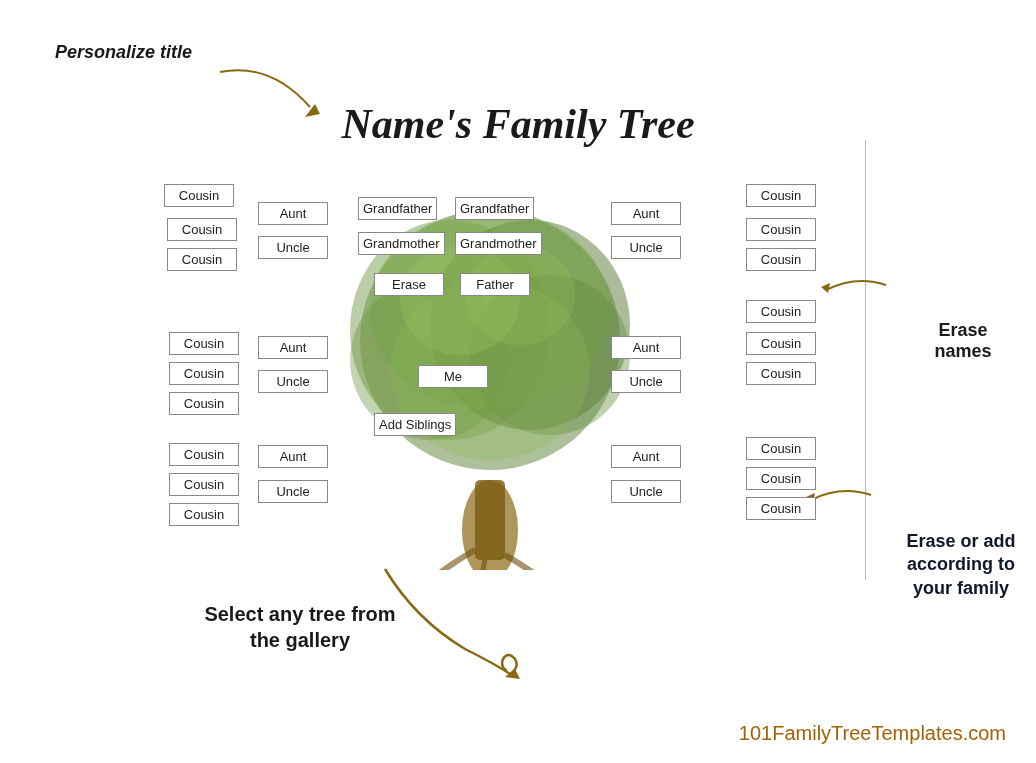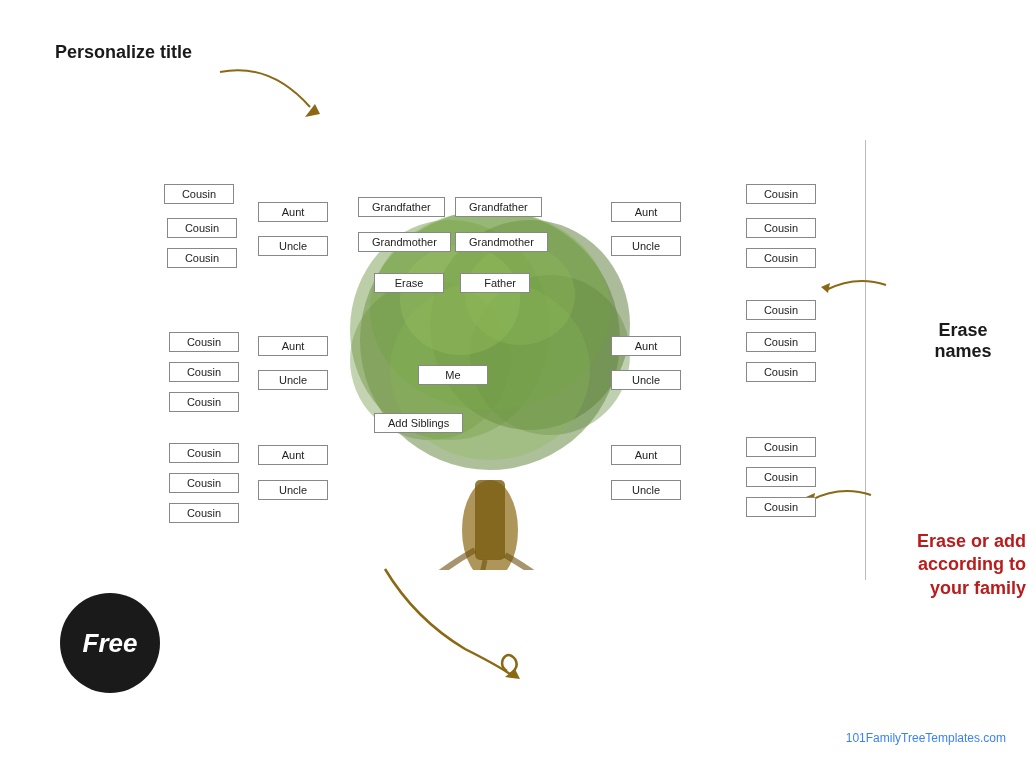--- a/index.html
+++ b/index.html
@@ -40,20 +40,21 @@
     }
 
     
     .personalize-label {
       position: absolute;
       top: 42px;
       left: 55px;
       font-size: 18px;
       font-weight: bold;
       color: #1a1a1a;
+      font-style: italic;
     }
 
     
     .type-names-label {
       position: absolute;
       top: 320px;
       right: 18px;
       font-size: 18px;
       font-weight: bold;
       color: #1a1a1a;
@@ -61,22 +62,22 @@
       width: 110px;
     }
 
     
     .erase-add-label {
       position: absolute;
       top: 530px;
       right: 10px;
       font-size: 18px;
       font-weight: bold;
-      color: #b91c1c;
-      text-align: right;
+      color: #0f172a;
+      text-align: center;
       width: 130px;
       line-height: 1.3;
     }
 
     
     .select-tree-label {
       position: absolute;
       bottom: 110px;
       left: 200px;
       font-size: 20px;
@@ -107,22 +108,22 @@
       font-size: 26px;
       font-weight: bold;
       font-style: italic;
     }
 
     
     .website-label {
       position: absolute;
       bottom: 18px;
       right: 30px;
-      font-size: 12px;
-      color: #3b82f6;
+      font-size: 20px;
+      color: #a16207;
     }
 
     
     .tree-area {
       position: absolute;
       top: 140px;
       left: 280px;
       width: 420px;
       height: 430px;
       z-index: 1;
@@ -132,22 +133,22 @@
     .tree-svg {
       width: 100%;
       height: 100%;
     }
 
     
     .member-box {
       position: absolute;
       background: #fff;
       border: 1.5px solid #888;
-      padding: 3px 13px;
-      font-size: 11px;
+      padding: 3px 4px;
+      font-size: 13px;
       color: #222;
       white-space: nowrap;
       z-index: 10;
       min-width: 70px;
       text-align: center;
     }
 
     
     
     .cousin-l1 { top: 184px; left: 164px; }
@@ -192,21 +193,21 @@
     .uncle-r2 { top: 370px; right: 355px; }
     .aunt-r3 { top: 445px; right: 355px; }
     .uncle-r3 { top: 480px; right: 355px; }
 
     
     .grandfather-l { top: 197px; left: 358px; }
     .grandfather-r { top: 197px; left: 455px; }
     .grandmother-l { top: 232px; left: 358px; }
     .grandmother-r { top: 232px; left: 455px; }
     .mother-box { top: 273px; left: 374px; }
-    .father-box { top: 273px; left: 460px; text-align: right; }
+    .father-box { top: 273px; left: 460px; }
     .me-box { top: 365px; left: 418px; }
     .siblings-box { top: 413px; left: 374px; }
 
     
     .arrow-personalize {
       position: absolute;
       top: 62px;
       left: 210px;
       z-index: 5;
     }
@@ -250,20 +251,23 @@
 
   <div class="personalize-label">Personalize title</div>
 
   <div class="arrow-personalize">
     <svg width="120" height="60" viewBox="0 0 120 60">
       <path d="M10,10 Q60,0 100,45" stroke="#8B6914" stroke-width="2" fill="none"></path>
       <polygon points="95,55 105,42 110,52" fill="#8B6914"></polygon>
     </svg>
   </div>
 
+  <div class="title-area">
+    <div class="family-tree-title">Name's Family Tree</div>
+  </div>
 
   <div class="tree-area">
     <svg class="tree-svg" viewBox="0 0 420 430" xmlns="http://www.w3.org/2000/svg">
 
       <ellipse cx="210" cy="390" rx="28" ry="50" fill="#8B6914" opacity="0.7"></ellipse>
       <rect x="195" y="340" width="30" height="80" fill="#7a5c10" opacity="0.8" rx="5"></rect>
 
       <path d="M195,410 Q160,430 140,450" stroke="#6b4f0e" stroke-width="6" fill="none" opacity="0.6"></path>
       <path d="M225,415 Q260,435 280,455" stroke="#6b4f0e" stroke-width="6" fill="none" opacity="0.6"></path>
       <path d="M205,420 Q200,445 195,460" stroke="#6b4f0e" stroke-width="5" fill="none" opacity="0.6"></path>
@@ -345,29 +349,27 @@
 
   <div class="erase-add-label">Erase or add according to your family</div>
 
   <div class="arrow-erase-add">
     <svg width="80" height="40" viewBox="0 0 80 40">
       <path d="M70,20 Q40,10 10,25" stroke="#8B6914" stroke-width="2" fill="none"></path>
       <polygon points="5,22 14,18 12,28" fill="#8B6914"></polygon>
     </svg>
   </div>
 
+  <div class="select-tree-label">Select any tree from the gallery</div>
 
   <div class="arrow-select-tree">
     <svg width="160" height="120" viewBox="0 0 160 120">
       <path d="M20,10 Q50,60 100,90 Q130,105 145,115" stroke="#8B6914" stroke-width="2.5" fill="none"></path>
 
       <path d="M145,115 Q155,108 150,100 Q143,92 138,100 Q135,108 142,112" stroke="#8B6914" stroke-width="2.5" fill="none"></path>
       <polygon points="140,118 150,110 155,120" fill="#8B6914"></polygon>
     </svg>
   </div>
 
-  <div class="free-badge">
-    <span class="free-badge-text">Free</span>
-  </div>
 
   <div class="website-label">101FamilyTreeTemplates.com</div>
 
 </div>
 
 </body></html>

